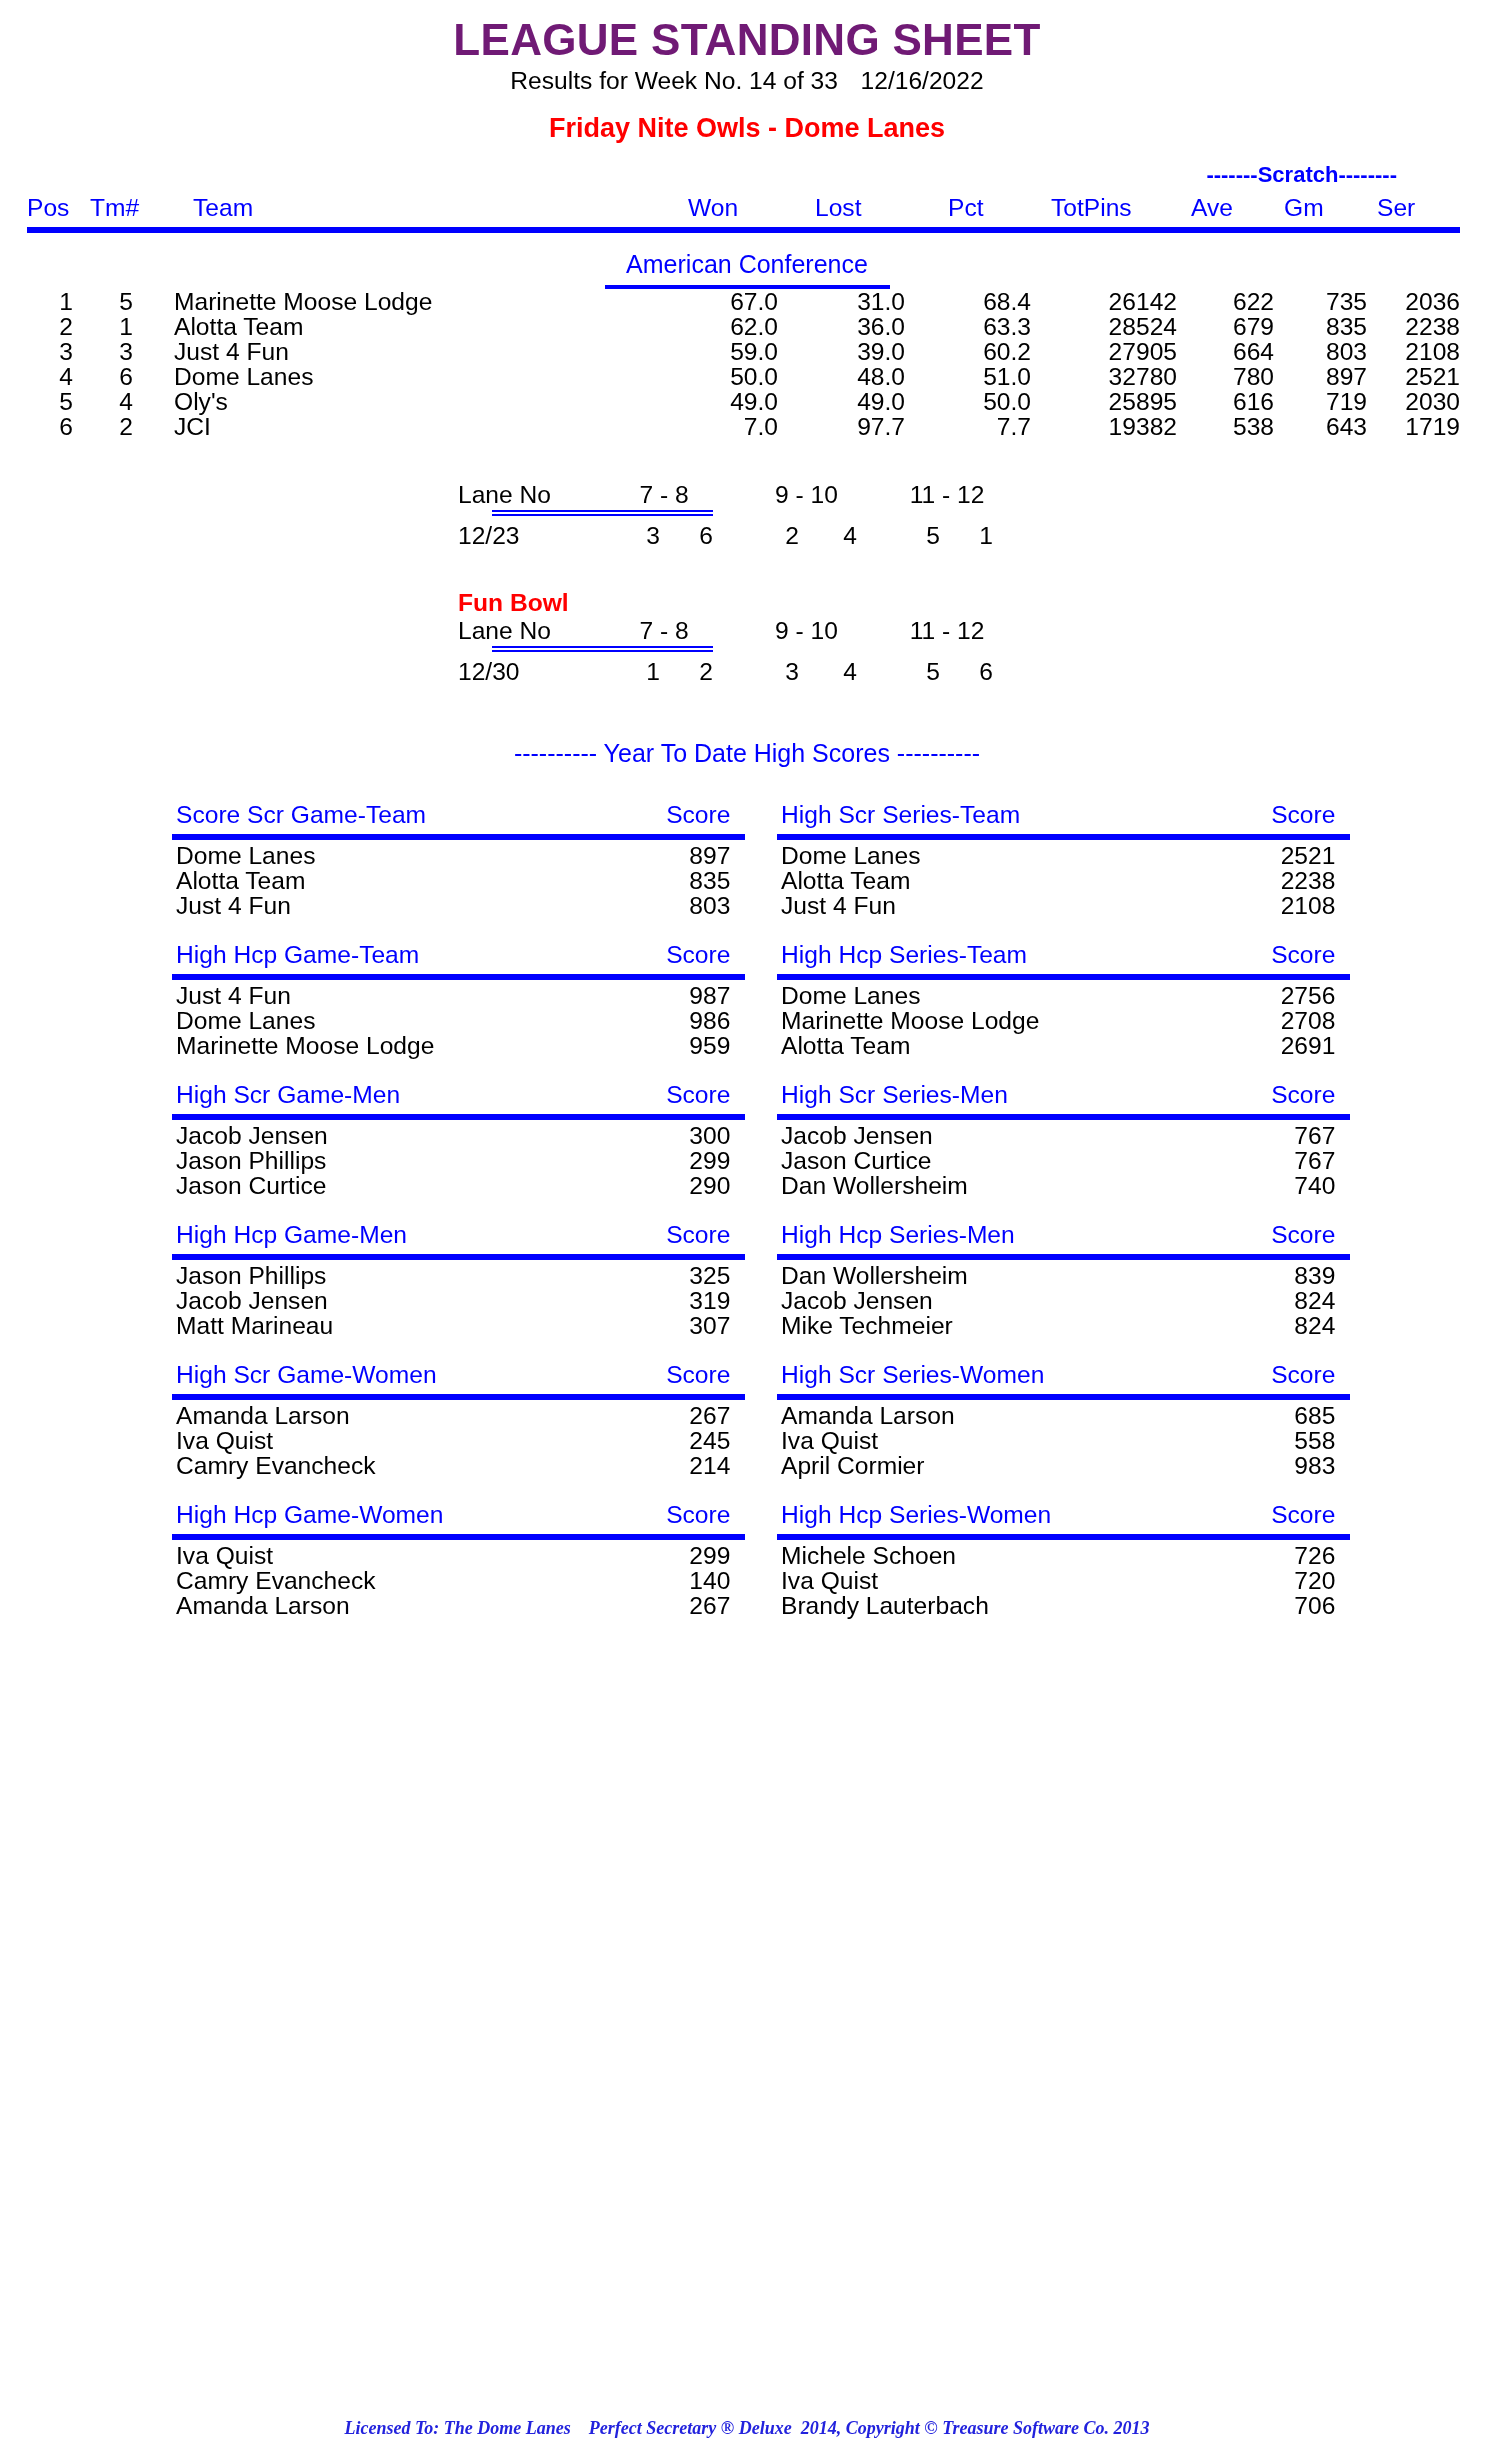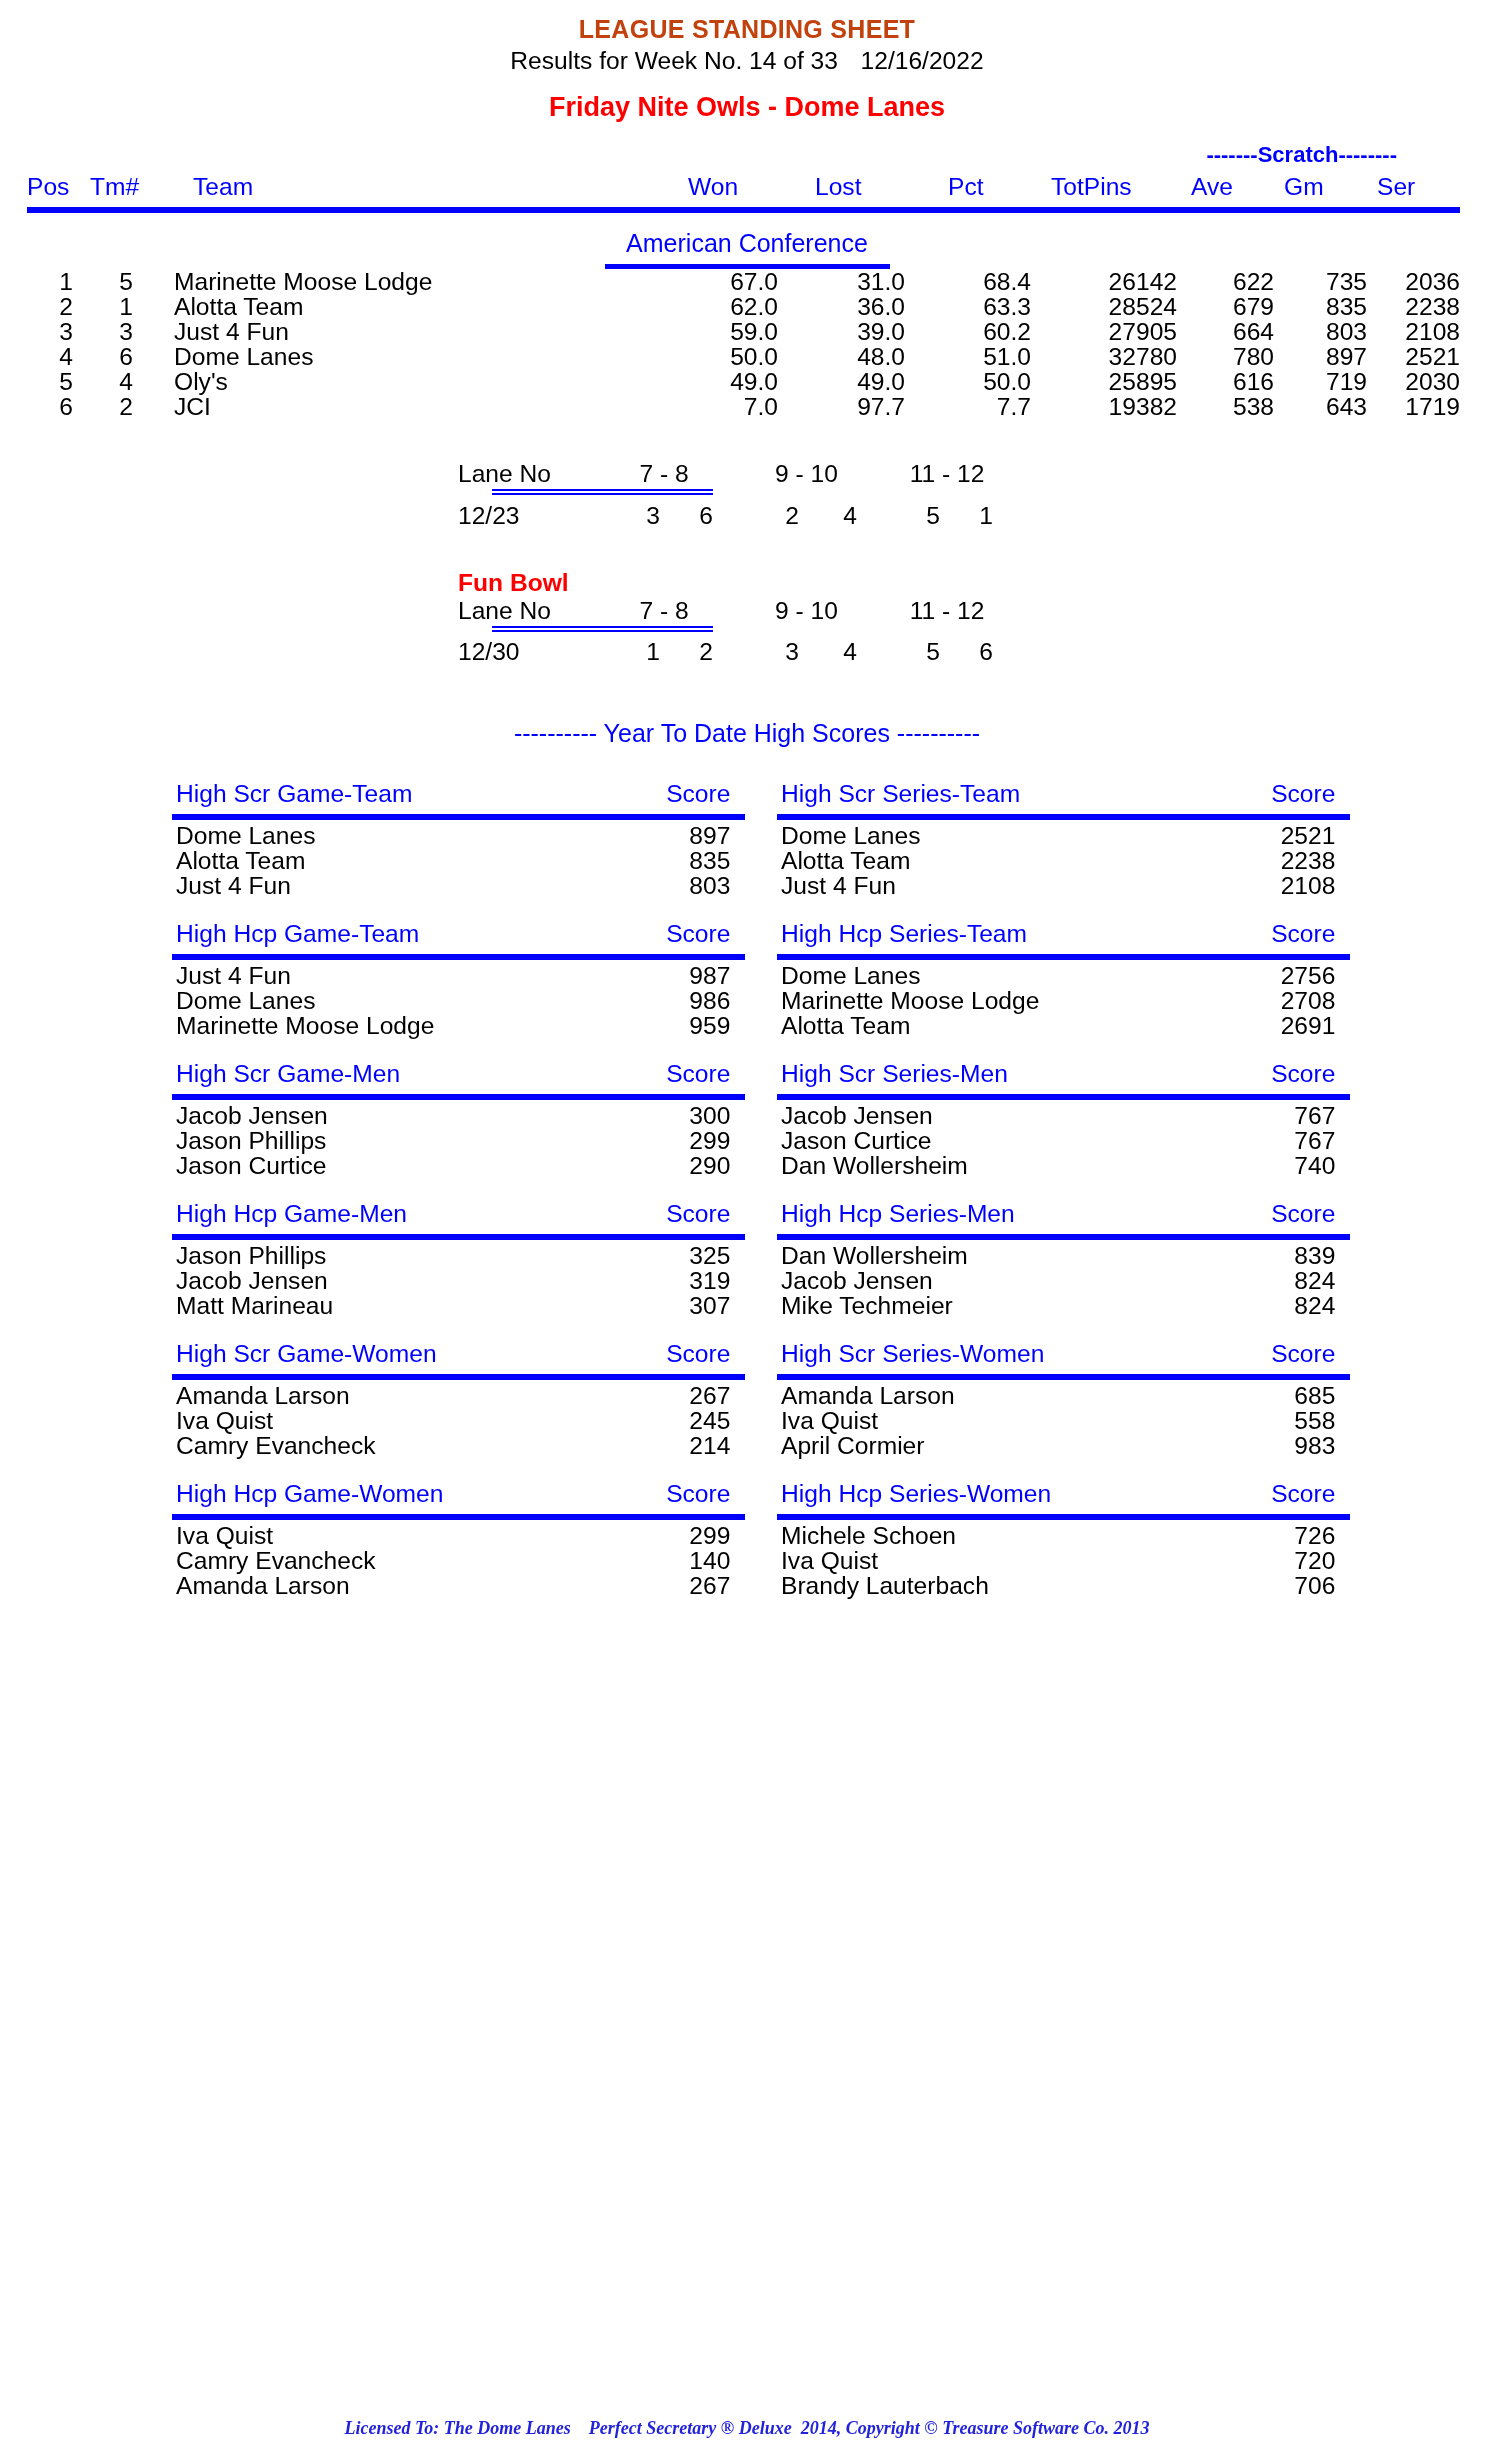--- a/index.html
+++ b/index.html
@@ -15,23 +15,23 @@
     color: #000000;
     overflow: hidden;
   }
 
   
   .sheet-header {
     text-align: center;
     padding-top: 16px;
   }
   .title-main {
-    color: #c2410c;
+    color: #701a75;
     font-weight: bold;
-    font-size: 25px;
+    font-size: 44px;
     letter-spacing: 0.3px;
     line-height: 1.08;
   }
   .title-sub {
     color: #000000;
     font-size: 24.6px;
     line-height: 1.25;
     margin-top: 2.7px;
   }
   .title-sub .gap { display: inline-block; width: 22.6px; }
@@ -362,21 +362,21 @@
         <div class="pair ln2b">6</div>
       </div>
     </div>
   </div>
 
 <div class="ytd-title" style="margin-top:49px;">---------- Year To Date High Scores ----------</div>
 <div id="ytd-groups" style="margin-top:35px;">
     <div class="hs-group">
       <div class="hs-panel left">
         <div class="hs-head">
-          <div class="name">High Scr Game-Team</div>
+          <div class="name">Score Scr Game-Team</div>
           <div class="score">Score</div>
           <div class="hs-headline"></div>
         </div>
         <div class="hs-rows">
           <div class="hs-row">
             <div class="name">Dome Lanes</div>
             <div class="score">897</div>
           </div>
           <div class="hs-row">
             <div class="name">Alotta Team</div>

